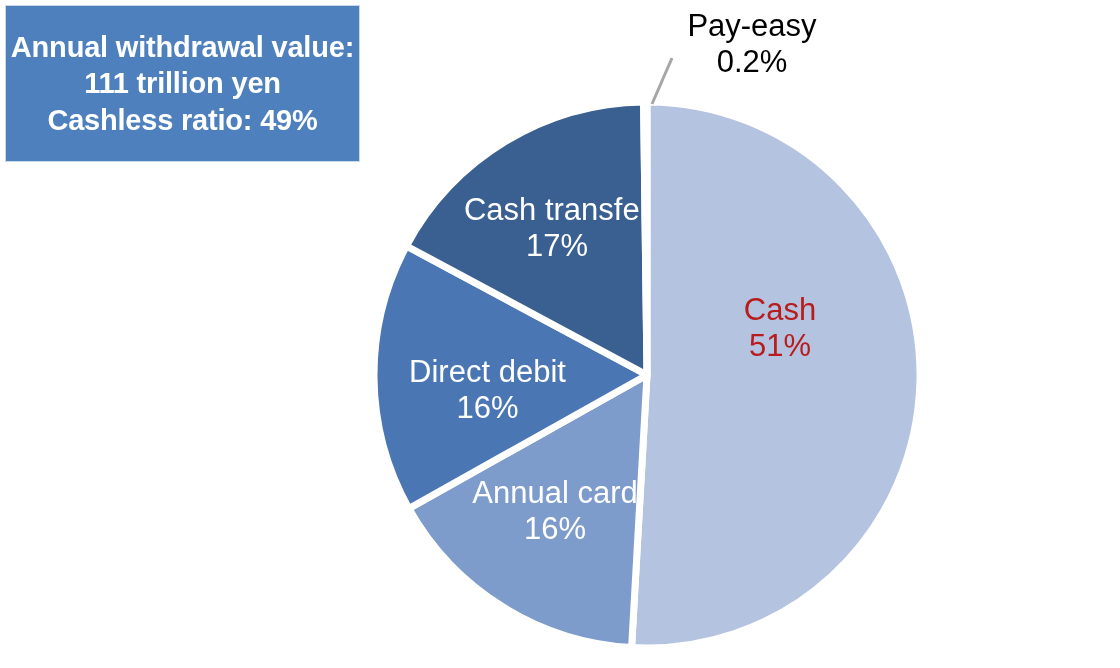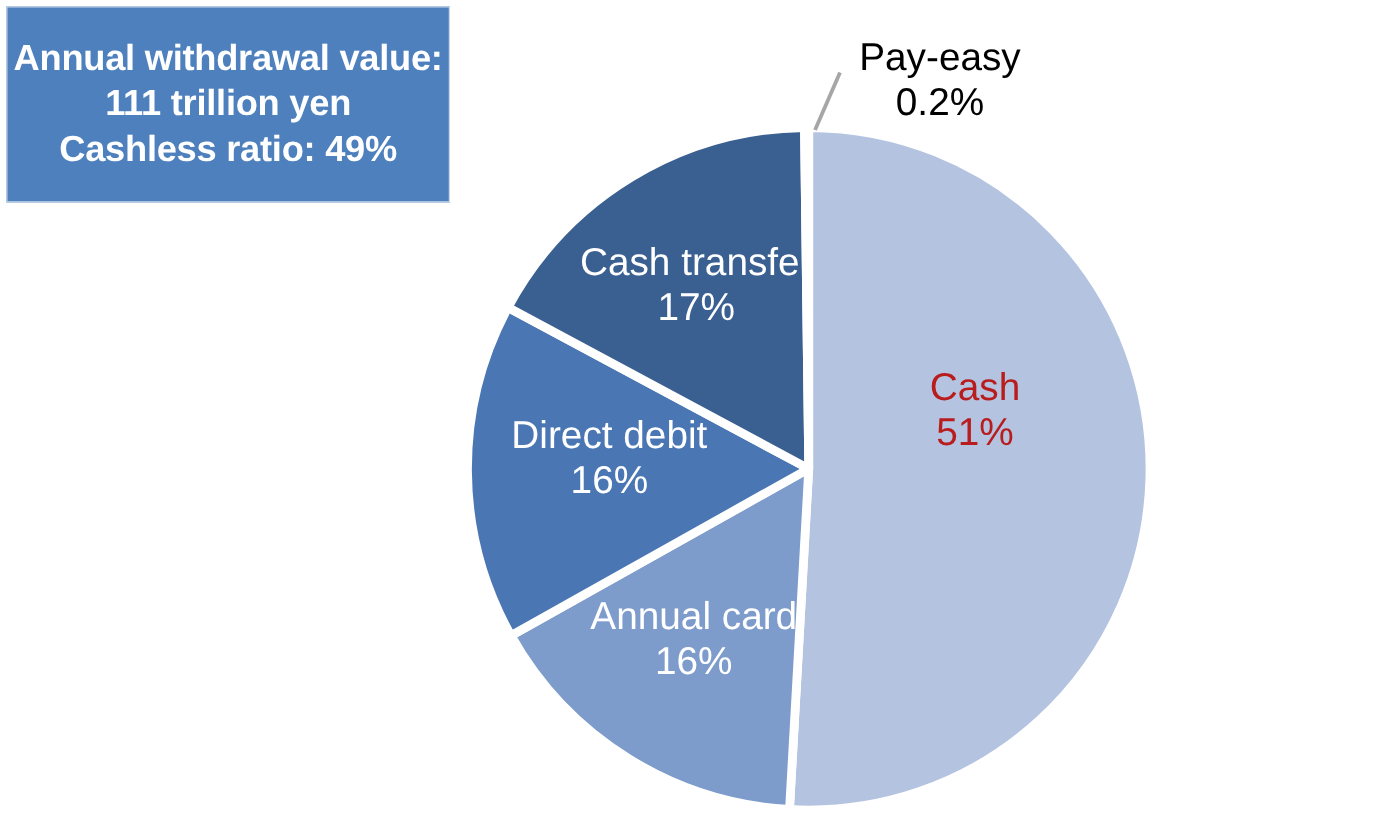--- a/index.html
+++ b/index.html
@@ -29,21 +29,21 @@
   .slice-label{
     position:absolute;text-align:center;line-height:1.16;
     font-size:31px;font-weight:normal;white-space:nowrap;
     pointer-events:none;
   }
   .slice-label .lbl-name{display:block;}
   .slice-label .lbl-val{display:block;}
   .lbl-white{color:#ffffff;}
   .lbl-dark{color:#404040;}
 
-  #label-pay-easy{left:632px;top:28px;width:240px;text-align:center;}
+  #label-pay-easy{left:632px;top:8px;width:240px;text-align:center;}
   #label-cash{left:700px;top:292px;width:160px;}
   #label-bank{left:452px;top:192px;width:210px;}
   #label-direct{left:380px;top:330px;width:215px;}
   #label-credit{left:455px;top:475px;width:200px;}
 </style>
 </head>
 <body>
 
 <div id="stage">
 
@@ -67,21 +67,21 @@
   <div class="slice-label lbl-dark" id="label-cash" style="color: #b91c1c;">
     <span class="lbl-name">Cash</span>
     <span class="lbl-val">51%</span>
   </div>
 
   <div class="slice-label lbl-white" id="label-credit" style="color: rgb(255, 255, 255);">
     <span class="lbl-name">Annual card</span>
     <span class="lbl-val">16%</span>
   </div>
 
-  <div class="slice-label lbl-white" id="label-direct" style="color: rgb(255, 255, 255);">
+  <div class="slice-label lbl-white" id="label-direct" style="color: rgb(255, 255, 255); margin-top: 24px;">
     <span class="lbl-name">Direct debit</span>
     <span class="lbl-val">16%</span>
   </div>
 
   <div class="slice-label lbl-white" id="label-bank" style="color: rgb(255, 255, 255);">
     <span class="lbl-name">Cash transfer</span>
     <span class="lbl-val">17%</span>
   </div>
 
   <div class="slice-label lbl-dark" id="label-pay-easy" style="color: rgb(0, 0, 0);">

